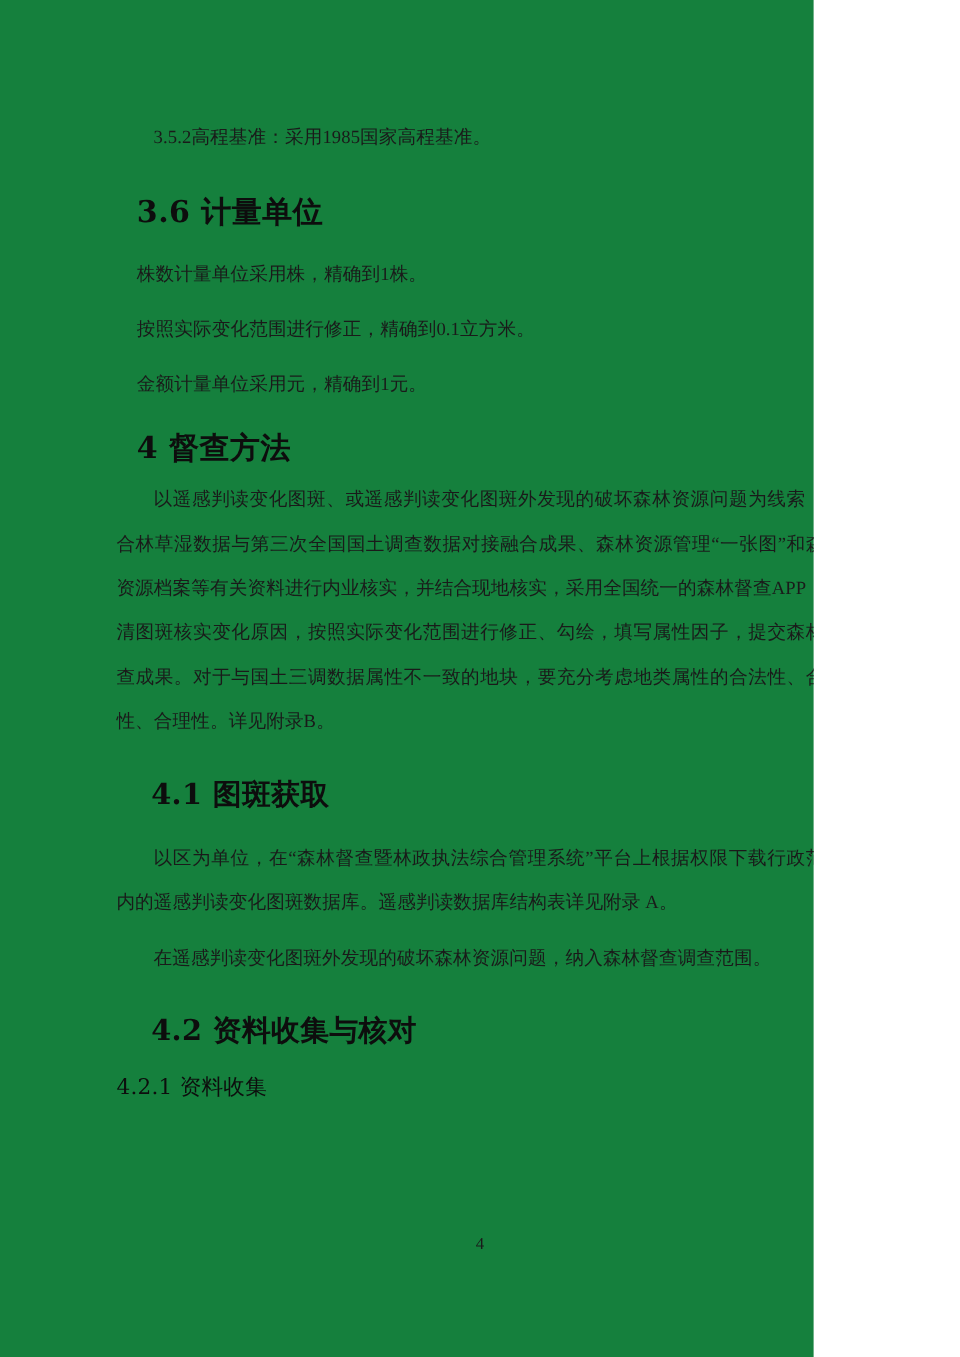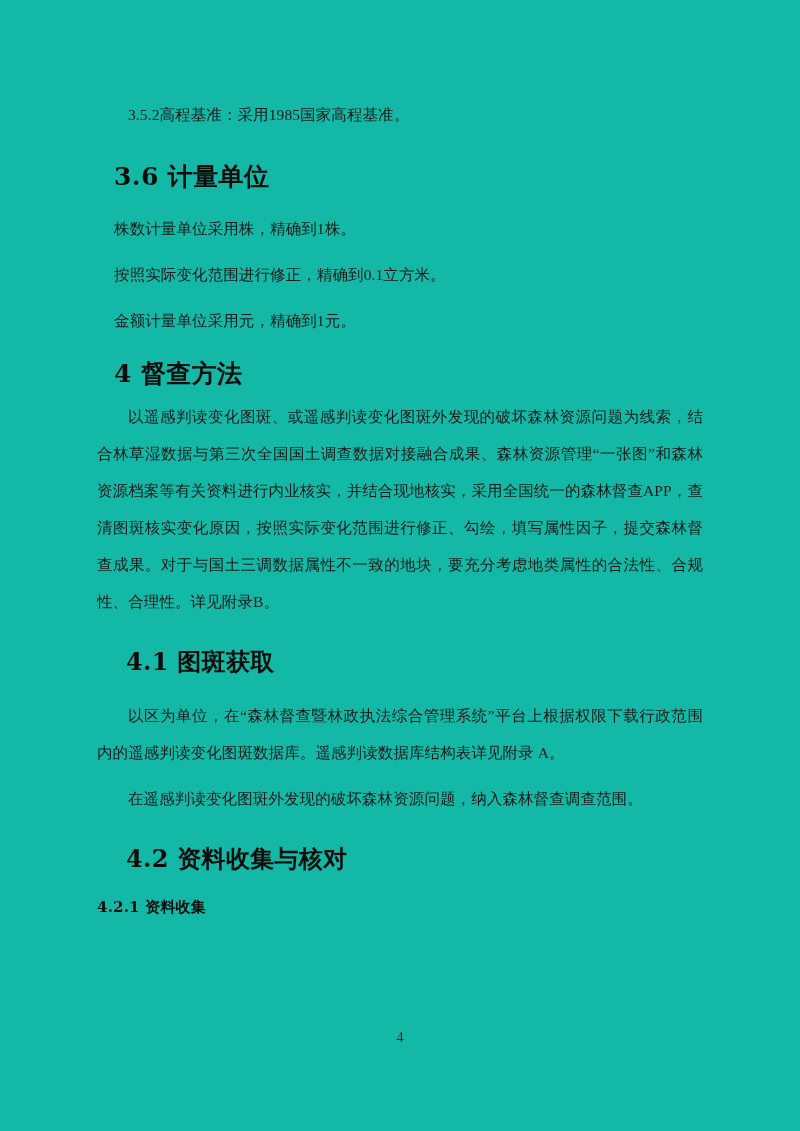--- a/index.html
+++ b/index.html
@@ -9,23 +9,23 @@
     background: #ffffff;
   }
   body {
     font-family: "Liberation Serif", "DejaVu Serif", serif;
     color: #000000;
     -webkit-font-smoothing: antialiased;
   }
 
   #page {
     position: relative;
-    width: 800px;
+    width: 678px;
     height: 1131px;
-    background: #14b8a6;
+    background: #15803d;
     overflow: hidden;
     box-sizing: border-box;
   }
 
   
   #content {
     position: absolute;
     left: 97px;
     top: 96px;
     width: 606px;
@@ -65,22 +65,22 @@
     font-weight: bold;
     font-size: 24px;
     line-height: 28px;
     margin: 12px;
     padding-left: 17px;
     letter-spacing: 0.3px;
     color: #0d0d0d;
   }
   .h-minor {
     font-family: "DejaVu Serif", "Liberation Serif", serif;
-    font-weight: bold;
-    font-size: 15px;
+    font-weight: normal;
+    font-size: 18px;
     line-height: 26px;
     margin: 0;
     padding-left: 0;
     letter-spacing: 0.2px;
     color: #0d0d0d;
   }
 
   
   #page-number {
     position: absolute;

